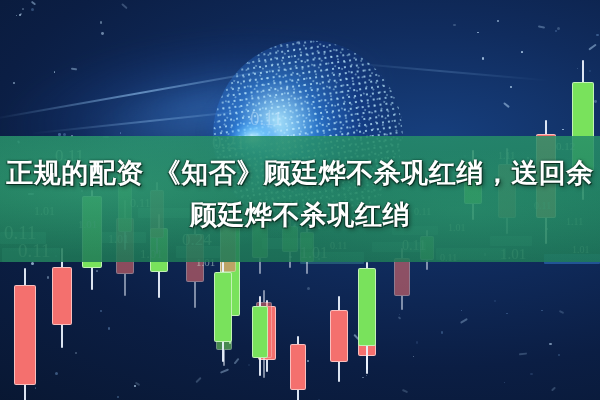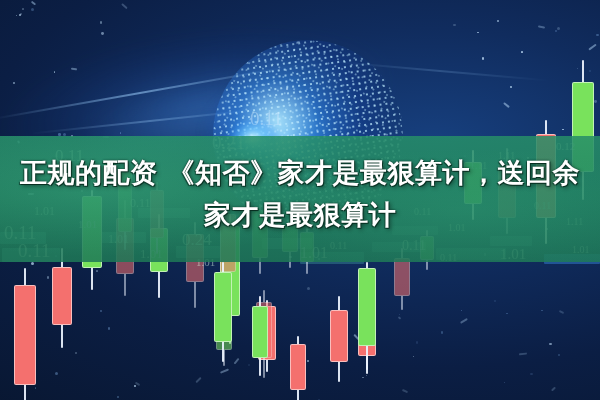--- a/index.html
+++ b/index.html
@@ -409,17 +409,17 @@
       <div class="num g" style="left: 448px; top: 222px; font-size: 10px;">1.01</div>
       <div class="num g" style="left: 572px; top: 244px; font-size: 10px;">1.01</div>
       <div class="num g" style="left: 440px; top: 252px; font-size: 10px;">0.11</div>
     </div>
 
   <div class="band">
     <div class="band-tex"></div>
   </div>
 
   <div class="headline">
-    <span class="l1">正规的配资 《知否》家才是最狠算计，送回余</span>
-    <span class="l2">家才是最狠算计</span>
+    <span class="l1">正规的配资 《知否》顾廷烨不杀巩红绡，送回余</span>
+    <span class="l2">顾廷烨不杀巩红绡</span>
   </div>
 
 </div>
 
 </body></html>

